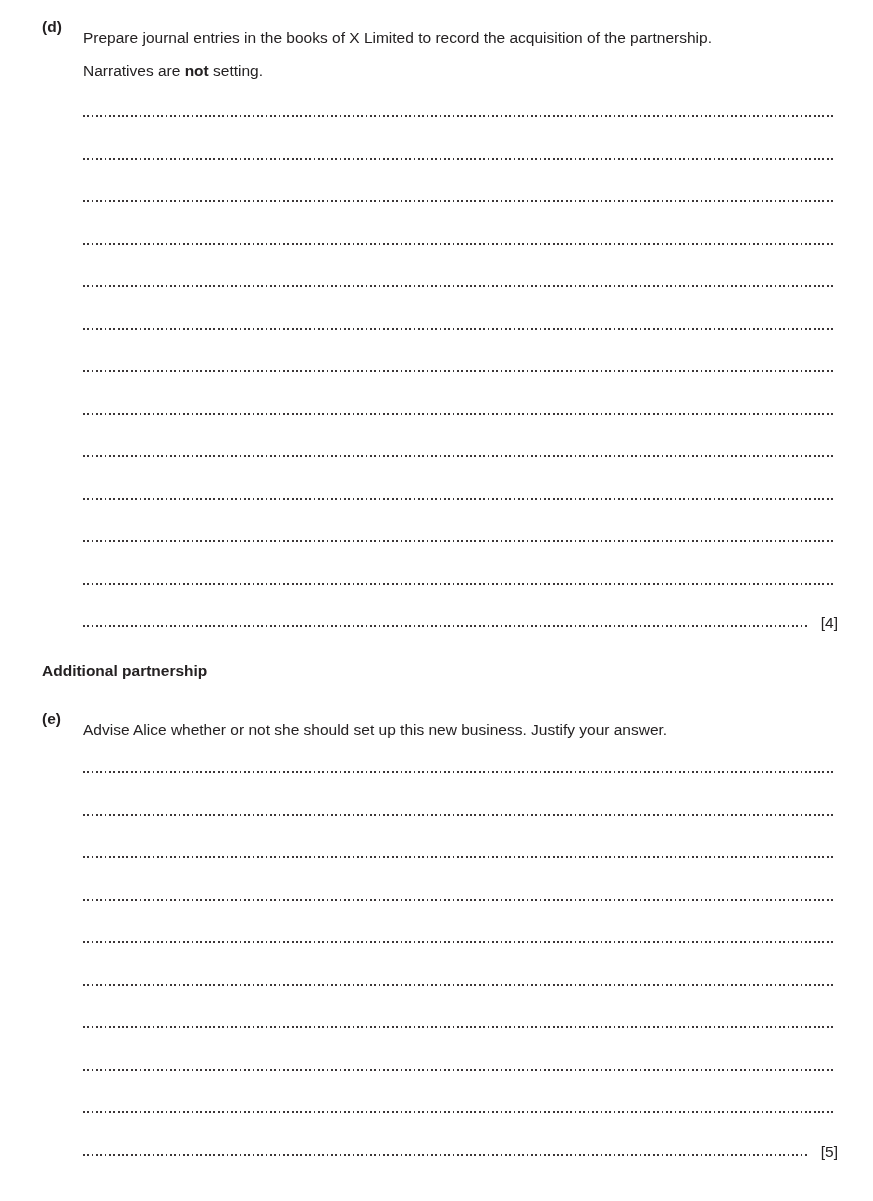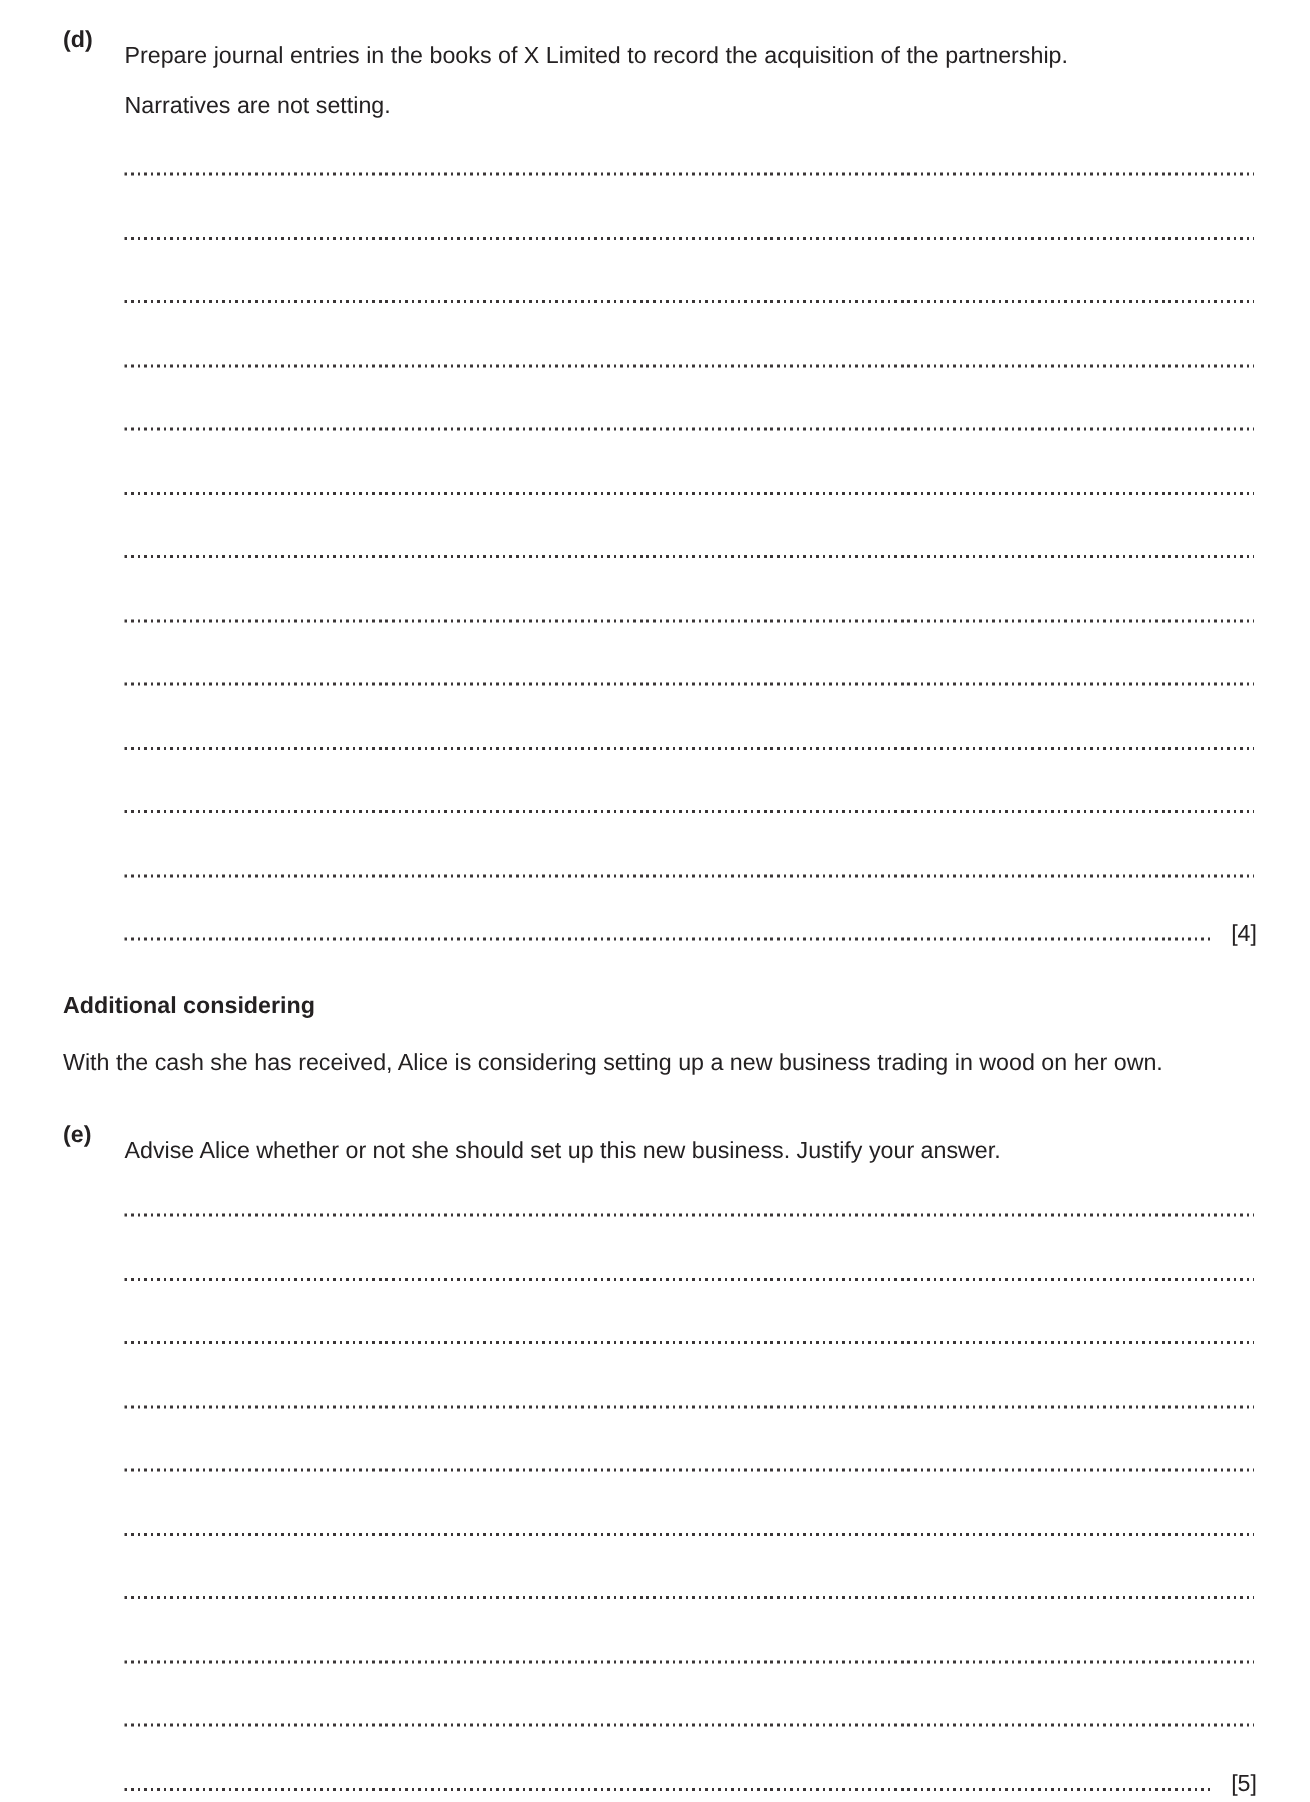--- a/index.html
+++ b/index.html
@@ -21,21 +21,21 @@
   
   .q-row { display: flex; align-items: flex-start; }
   .q-label {
     width: 41px;
     flex: 0 0 41px;
     font-weight: bold;
     line-height: 22px;
   }
   .q-text { flex: 1; line-height: 22px; }
   .q-text .sentence { white-space: nowrap; margin-top: 11px; }
-  .bold { font-weight: normal; }
+  .bold { font-weight: bold; }
 
   
   .answer-block { margin-left: 41px; }
   .line-row { position: relative; height: 42.5px; }
   .line-row::after {
     content: "";
     position: absolute;
     left: 0; right: 0; bottom: 0;
     height: 2px;
     background-image: repeating-linear-gradient(
@@ -89,23 +89,22 @@
       <div class="line-row"></div>
       <div class="line-row"></div>
       <div class="line-row"></div>
       <div class="line-row"></div>
       <div class="line-row"></div>
       <div class="line-row last short">
         <span class="marks">[4]</span>
       </div>
     </div>
 
-  <div class="section-heading">Additional considering</div>
+  <div class="section-heading">Additional partnership</div>
 
-  <div class="paragraph">With the cash she has received, Alice is considering setting up a new business trading in wood on her own.</div>
 
   <div class="q-row question-e">
     <div class="q-label">(e)</div>
     <div class="q-text">
       <div class="sentence">Advise Alice whether or not she should set up this new business. Justify your answer.</div>
     </div>
   </div>
 
   <div class="answer-block" id="e-lines">
       <div class="line-row first"></div>

